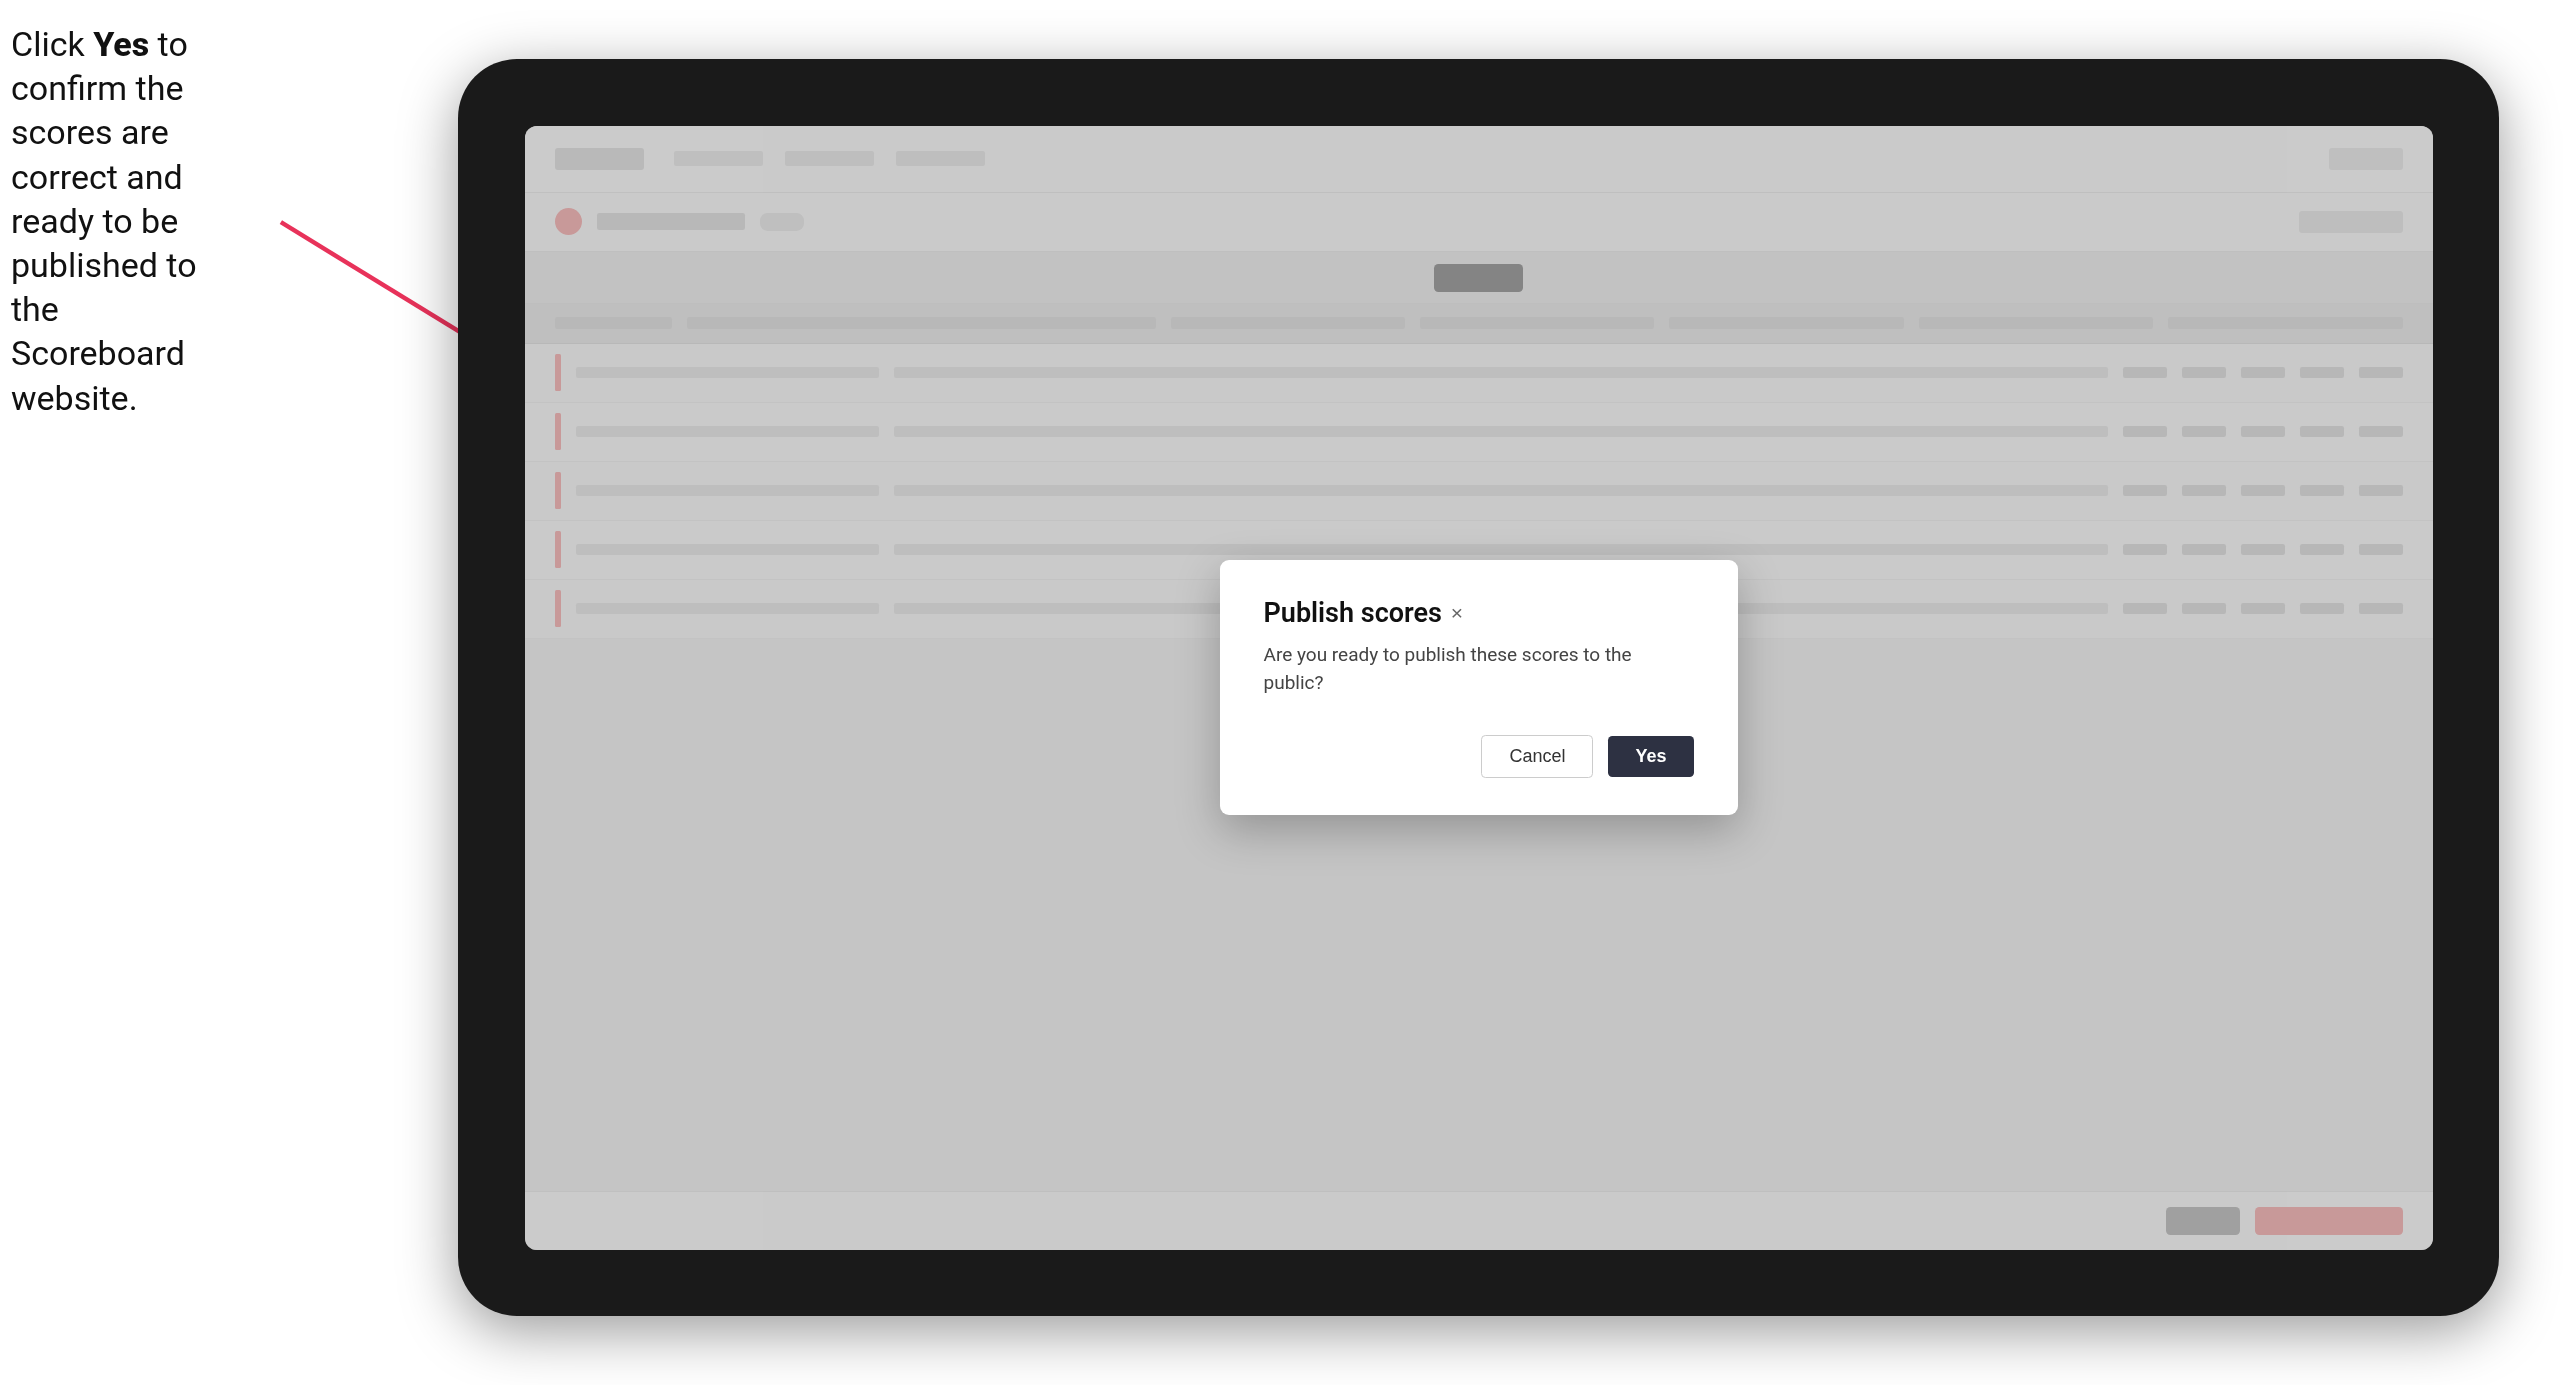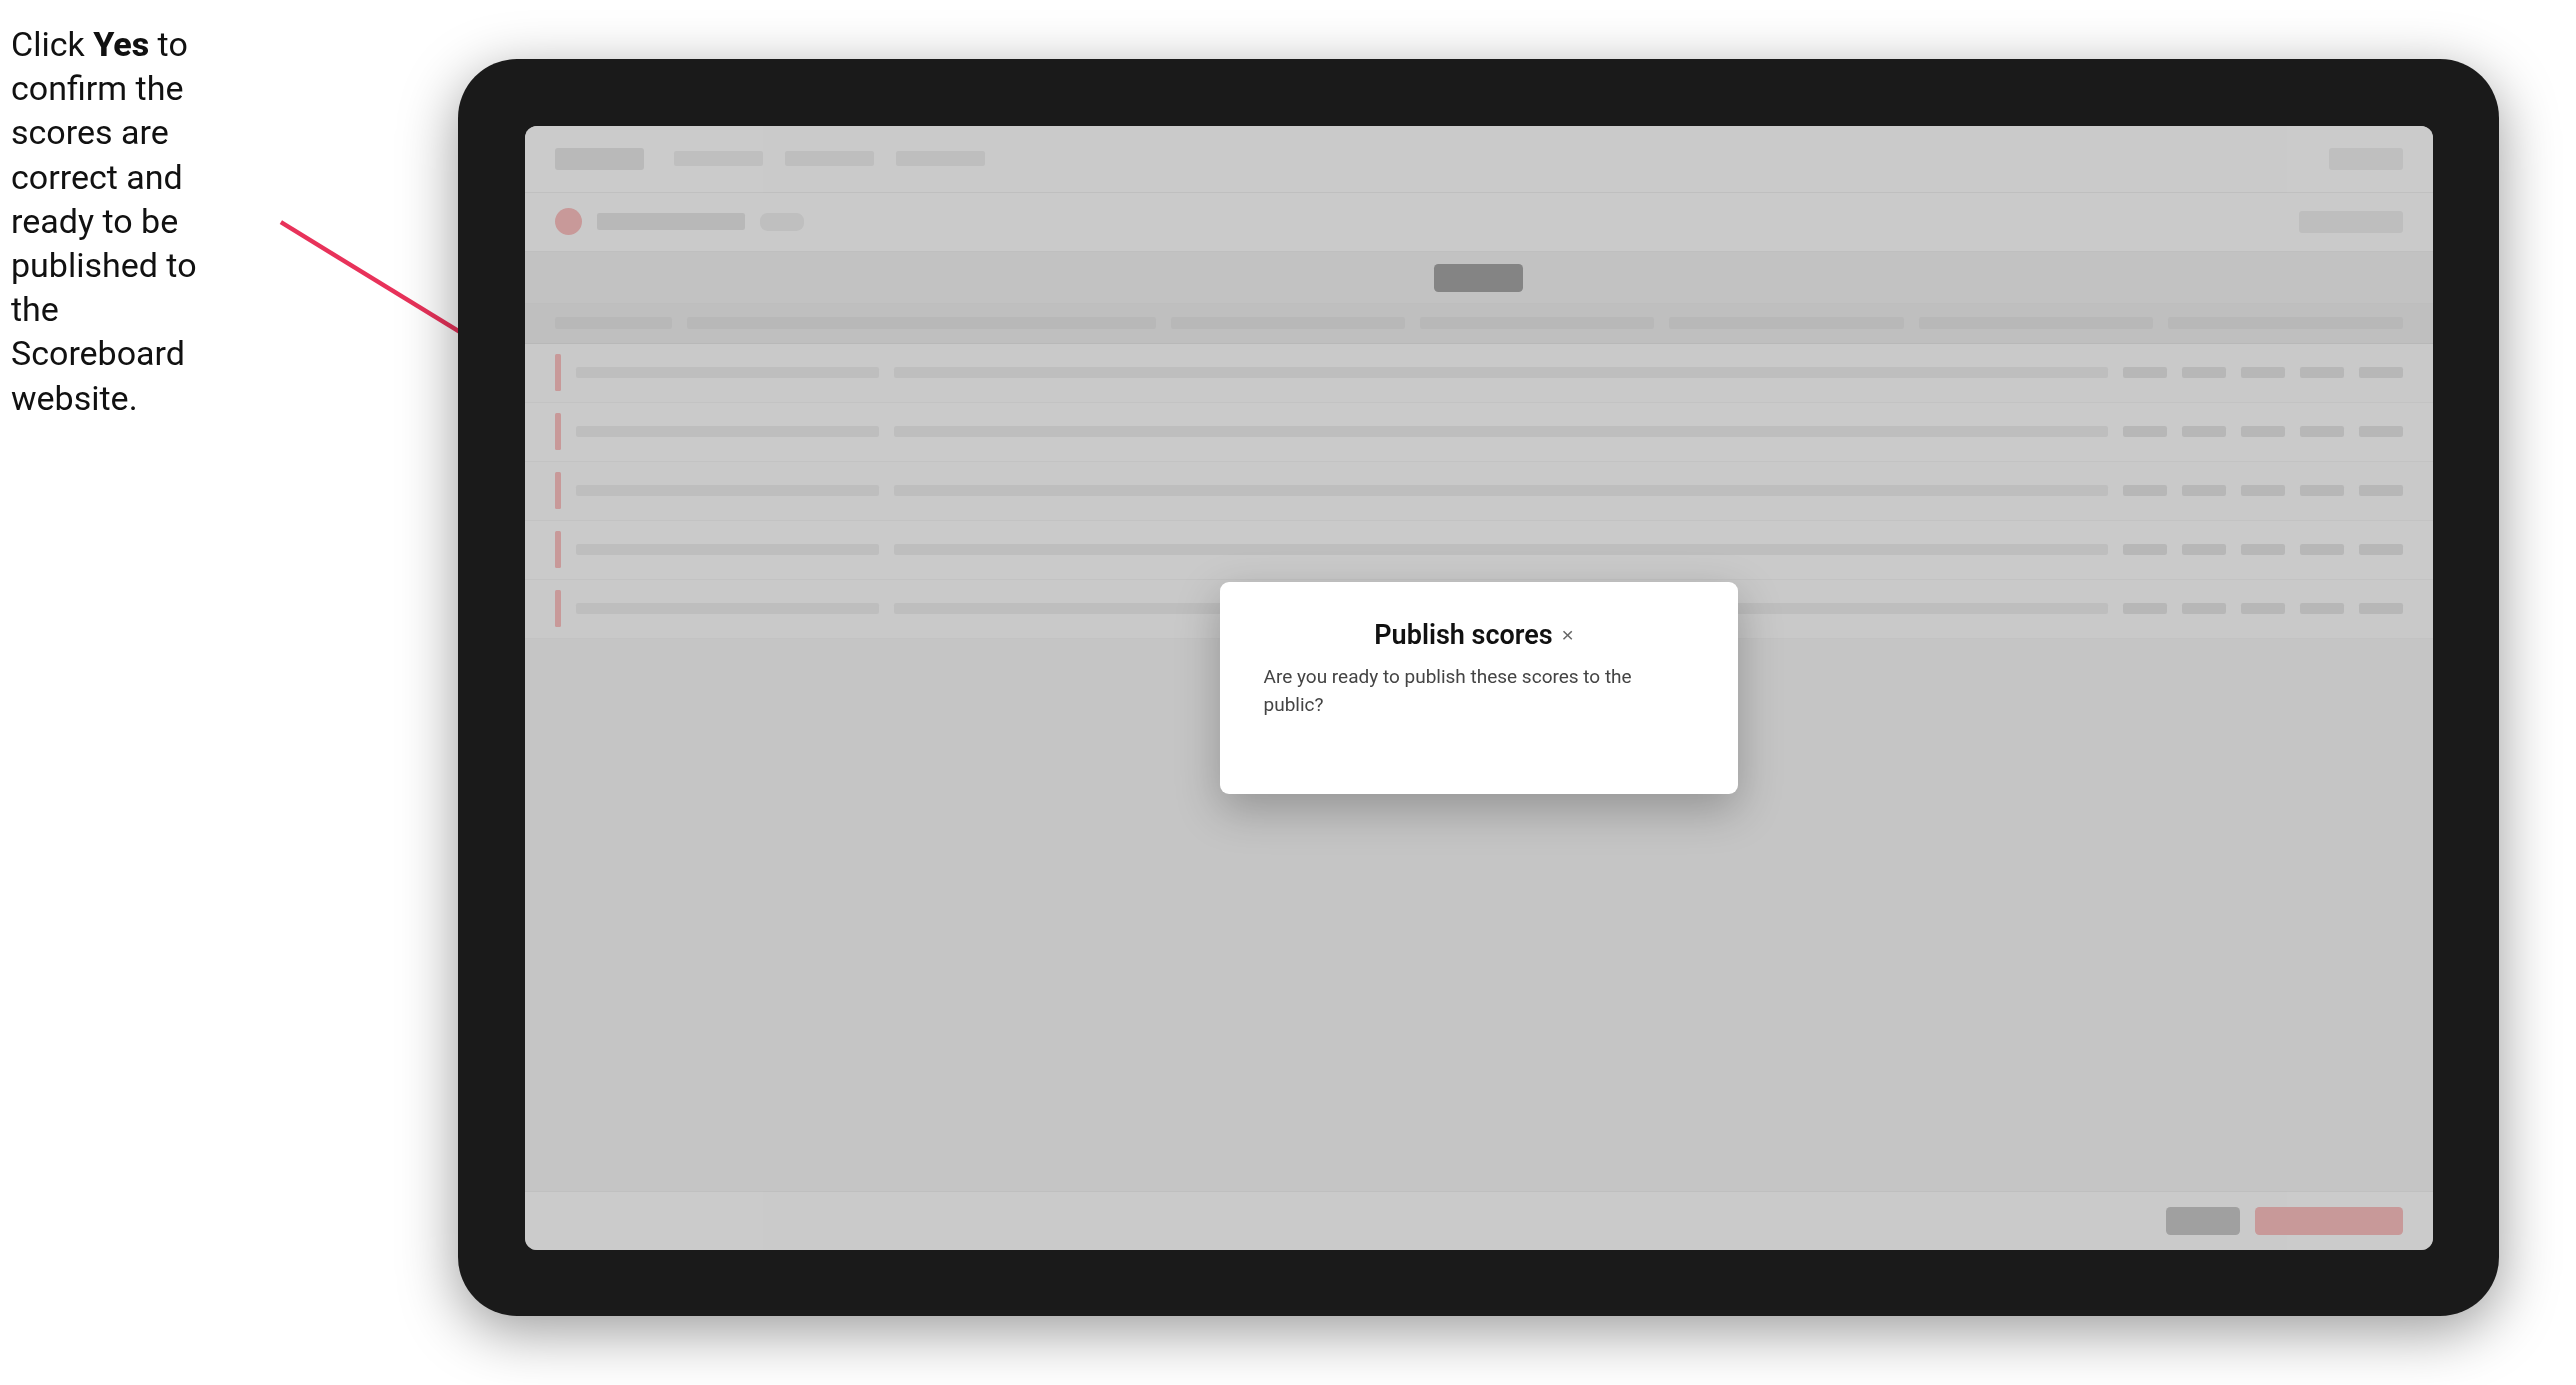--- a/index.html
+++ b/index.html
@@ -277,21 +277,21 @@
       border-radius: 9px;
       width: 518px;
       padding: 37px 44px;
       box-shadow: 0 15px 44px rgba(0,0,0,0.25);
       position: relative;
     }
 
     .modal-header {
       display: flex;
       align-items: center;
-      justify-content: center;
+      justify-content: flex-start;
       margin-bottom: 12px;
     }
 
     .modal-title {
       font-size: 27px;
       font-weight: 600;
       color: #111;
     }
 
     .modal-close {
@@ -469,18 +469,22 @@
       <div class="bottom-btn-publish"></div>
     </div>
 
     <div class="modal-overlay">
       <div class="modal">
         <div class="modal-header">
           <span class="modal-title">Publish scores</span>
           <button class="modal-close">×</button>
         </div>
         <div class="modal-body">Are you ready to publish these scores to the public?</div>
+        <div class="modal-footer">
+          <button class="btn-cancel">Cancel</button>
+          <button class="btn-yes">Yes</button>
+        </div>
       </div>
     </div>
 
   </div>
 </div>
 
 
 </body></html>

